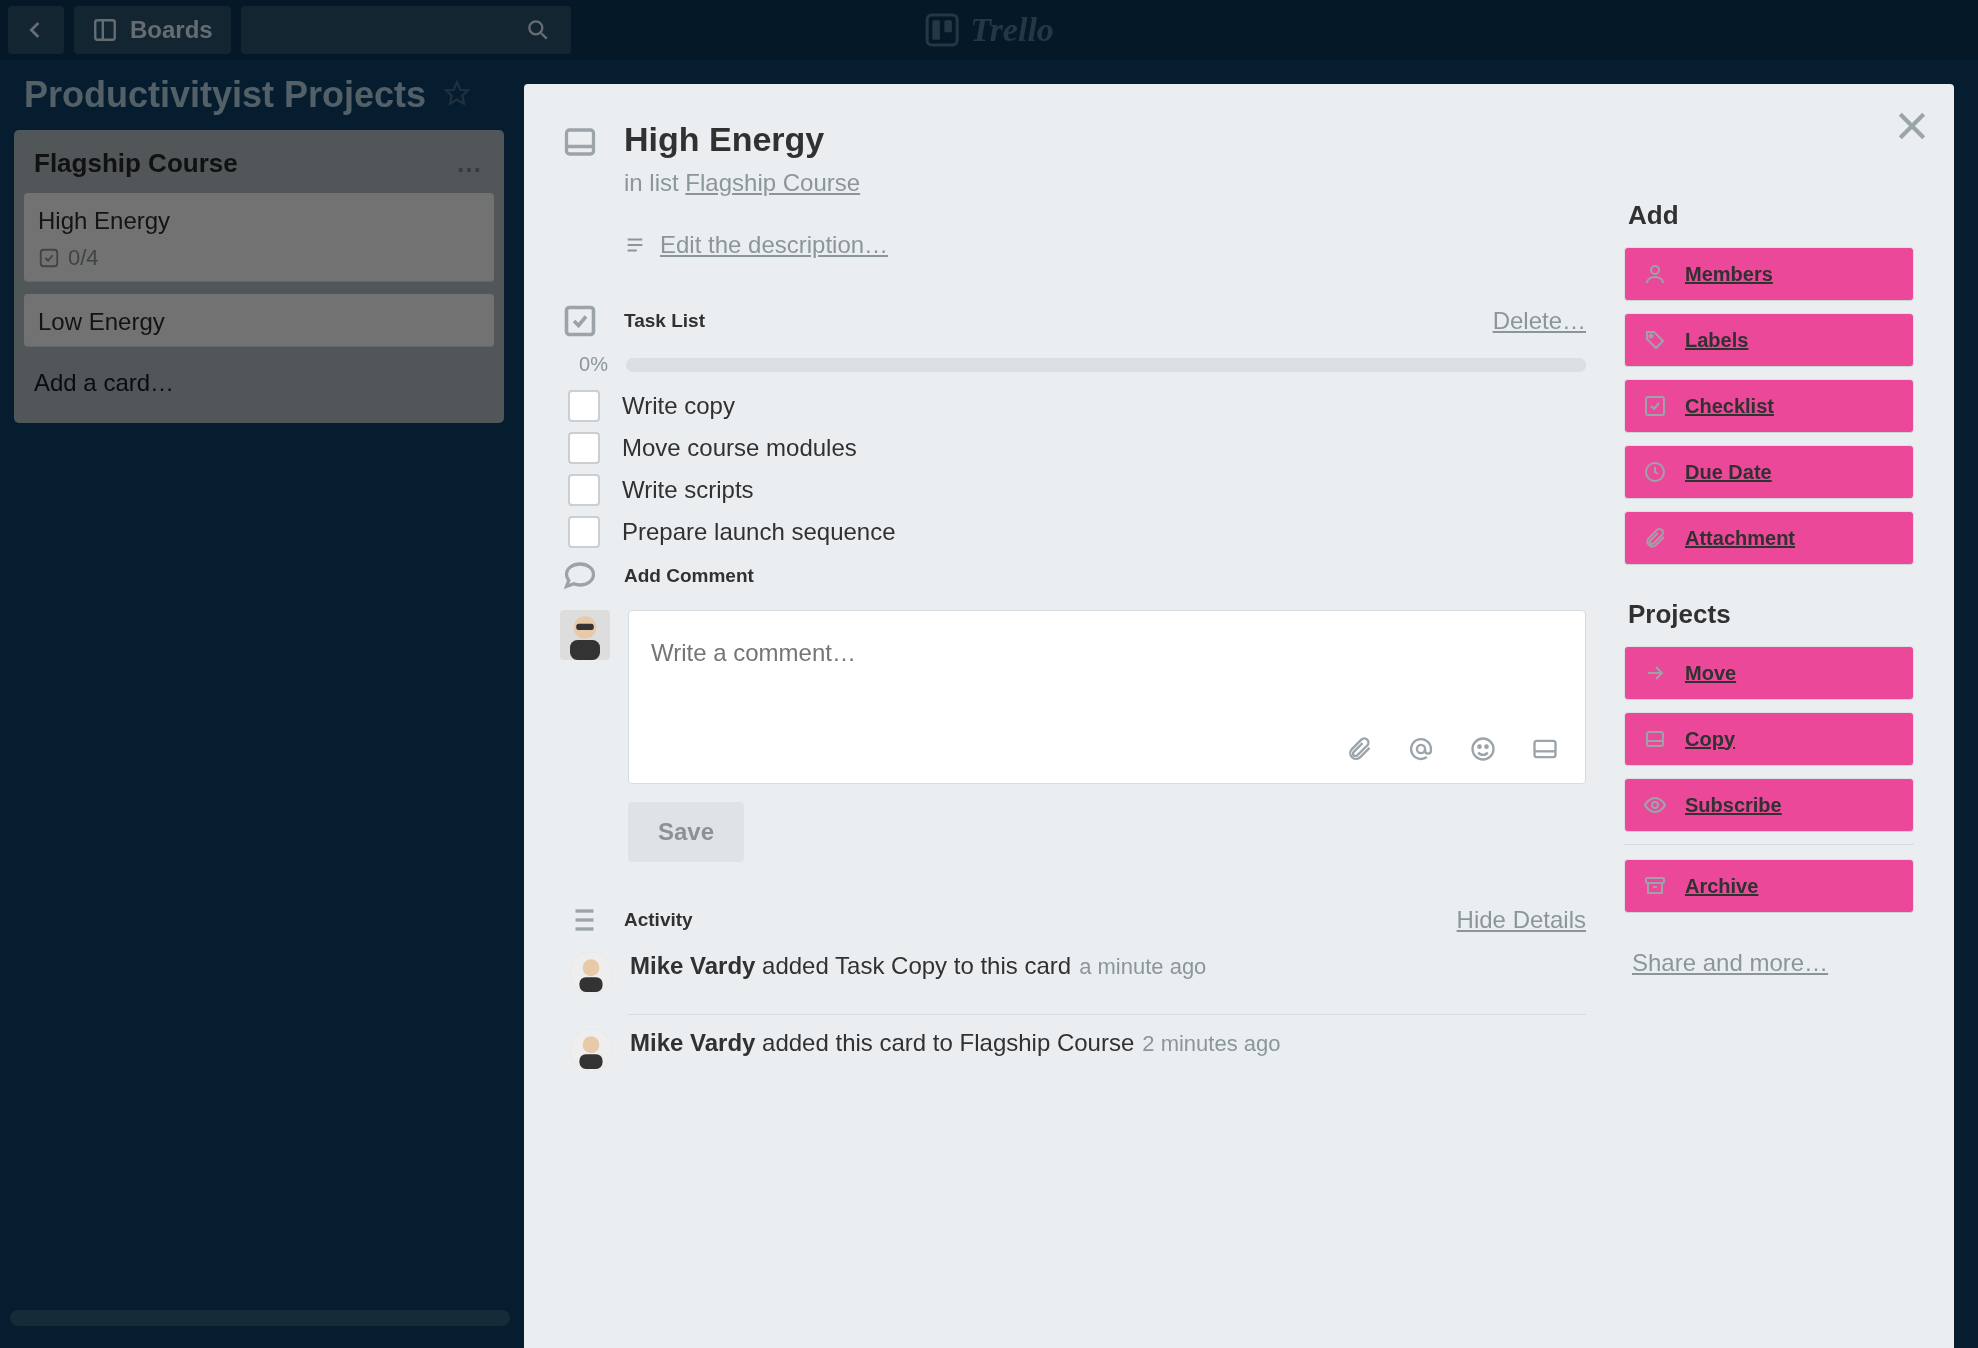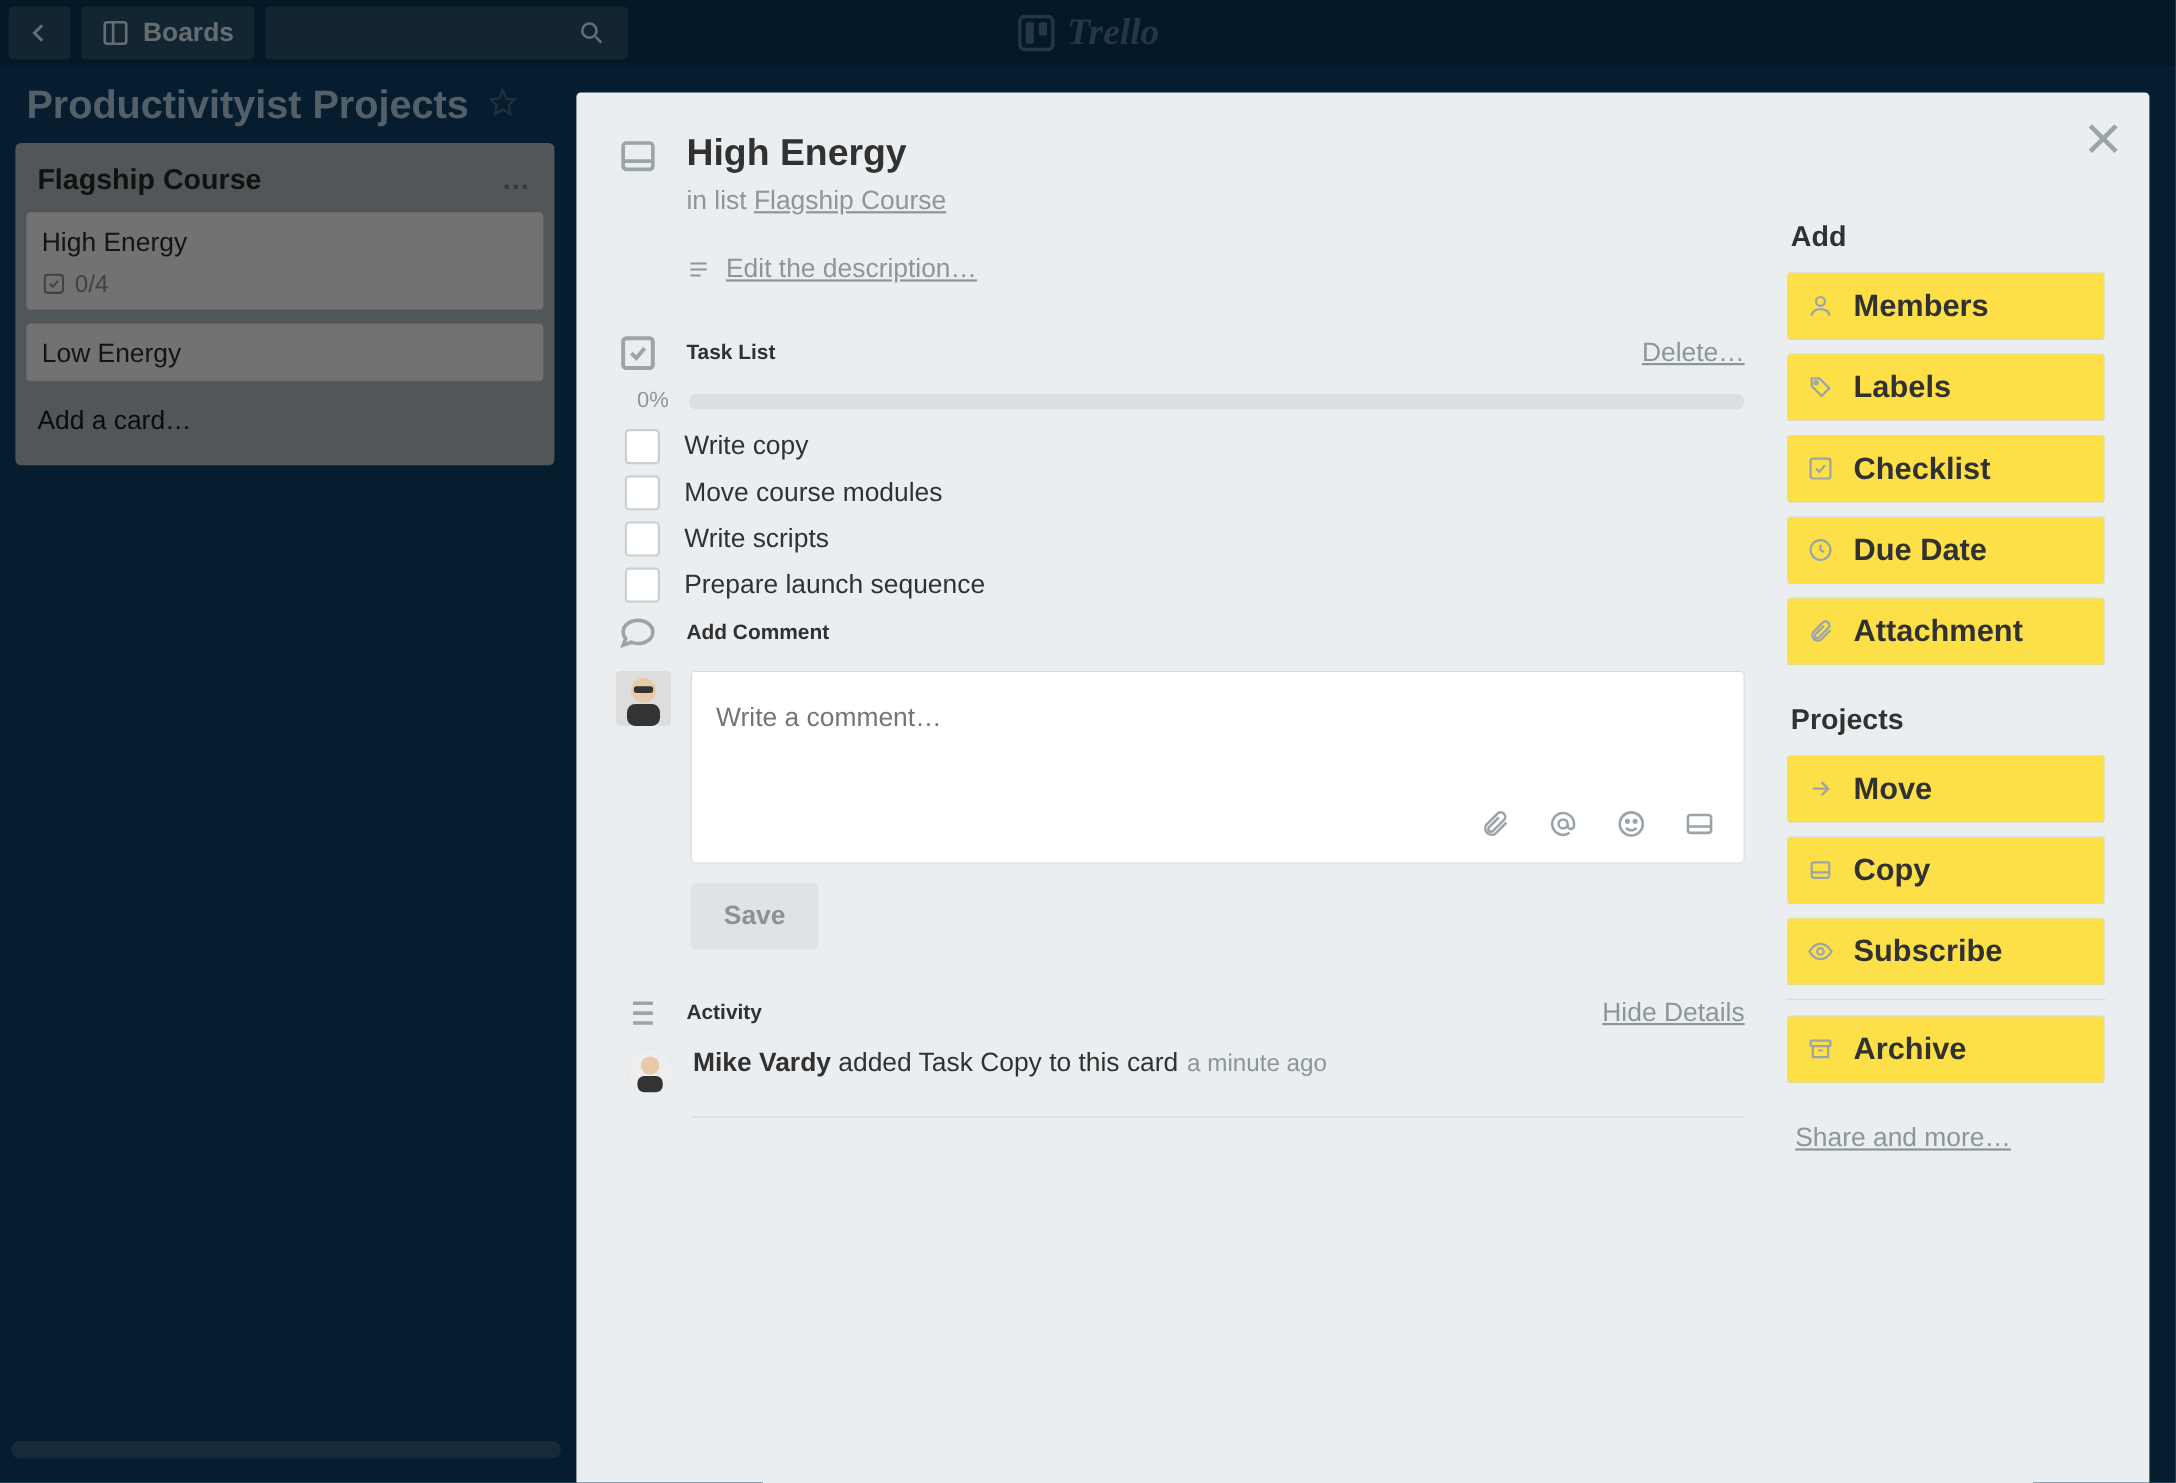--- a/index.html
+++ b/index.html
@@ -73,21 +73,21 @@
   .activity-item{display:flex; gap:18px; margin:14px 0 20px 10px; align-items:flex-start;}
   .activity-item .avatar{width:42px;height:42px;border-radius:50%;}
   .act-text{font-size:24px; color:#313131;}
   .act-text b{font-weight:700;}
   .act-time{color:#8b969b; font-size:22px; margin-left:8px;}
   .act-divider{height:1px;background:#d7dbde;margin-left:68px;margin-right:0;}
 
   
   .side h3{font-size:26px; font-weight:700; color:#313131; margin:0 0 16px 4px;}
   .side h3.mt{margin-top:34px;}
-  .side-btn{display:flex; align-items:center; gap:18px; background:#fde047; border:1px solid #dde1e3; border-bottom:1.5px solid #cfd4d6; border-radius:4px; padding:14px 18px; margin-bottom:12px; font-size:28px; font-weight:700; color:#313131;}
+  .side-btn{display:flex; align-items:center; gap:18px; background:#ec4899; border:1px solid #dde1e3; border-bottom:1.5px solid #cfd4d6; border-radius:4px; padding:14px 18px; margin-bottom:12px; font-size:20px; font-weight:700; color:#313131;text-decoration:underline;}
   .side-btn svg{width:24px;height:24px;color:#9aa4a9;flex-shrink:0;}
   .side-divider{height:1px;background:#d7dbde;margin:0 0 14px 0;}
   .share-link{color:#8b969b;font-size:24px;text-decoration:underline;margin:24px 0 0 8px; display:inline-block;}
 
   
   .fake-scroll{position:absolute; left:10px; bottom:22px; width:500px; height:16px; background:#2b566f; border-radius:8px;}
 </style>
 </head>
 <body>
 
@@ -284,20 +284,30 @@
       <div class="avatar">
         <svg viewBox="0 0 40 40">
             <circle cx="20" cy="20" r="20" fill="#eee"></circle>
             <circle cx="20" cy="15" r="8" fill="#e8c9a8"></circle>
             <rect x="9" y="24" width="22" height="14" rx="6" fill="#333"></rect>
           </svg>
       </div>
       <div class="act-text"><b>Mike Vardy</b><span> added Task Copy to this card</span><span class="act-time">a minute ago</span></div>
     </div>
     <div class="act-divider"></div>
+    <div class="activity-item">
+      <div class="avatar">
+        <svg viewBox="0 0 40 40">
+            <circle cx="20" cy="20" r="20" fill="#eee"></circle>
+            <circle cx="20" cy="15" r="8" fill="#e8c9a8"></circle>
+            <rect x="9" y="24" width="22" height="14" rx="6" fill="#333"></rect>
+          </svg>
+      </div>
+      <div class="act-text"><b>Mike Vardy</b><span> added this card to Flagship Course</span><span class="act-time">2 minutes ago</span></div>
+    </div>
 
   </div>
 
   <div class="side">
     <h3>Add</h3>
     <div class="side-btn">
         <svg viewBox="0 0 24 24" fill="none" stroke="currentColor" stroke-width="2">
           <circle cx="12" cy="8" r="4"></circle>
           <path d="M4 21c0-4 4-6 8-6s8 2 8 6"></path>
         </svg>

